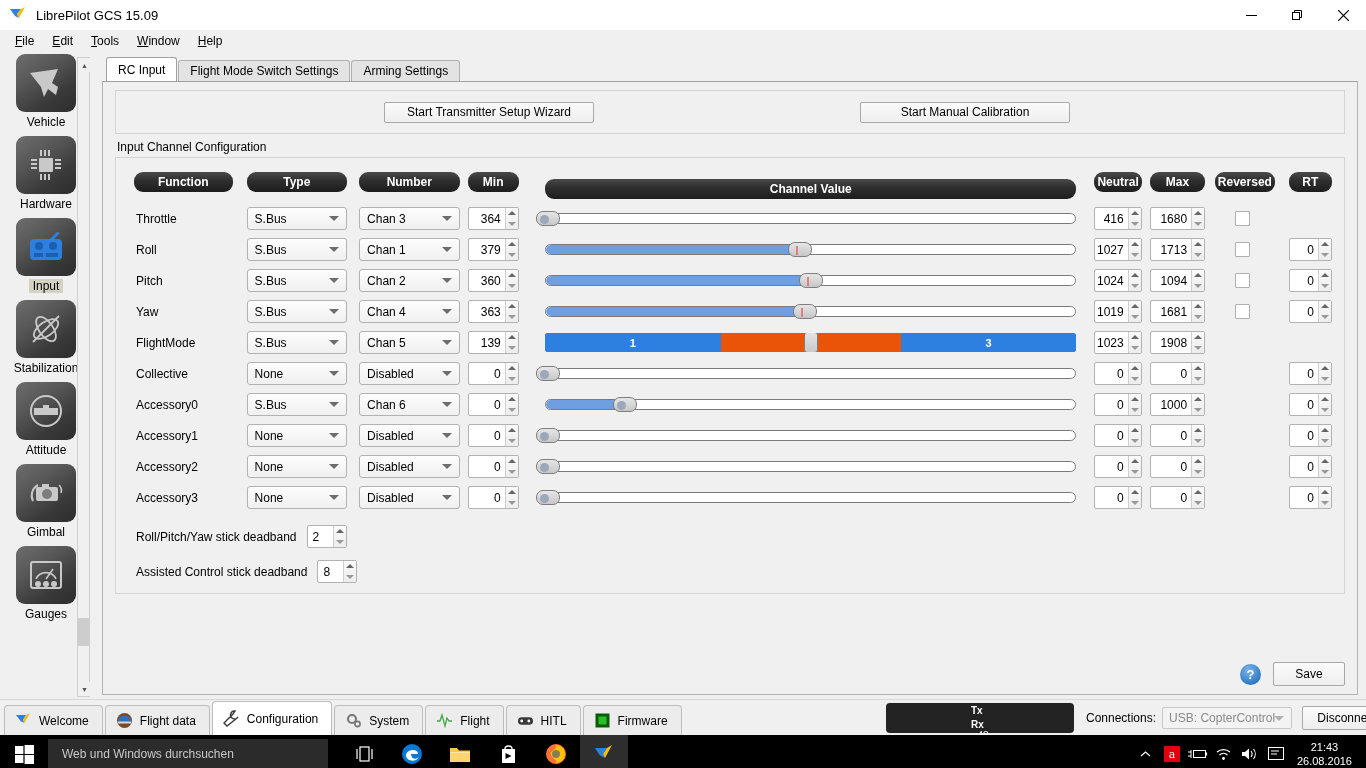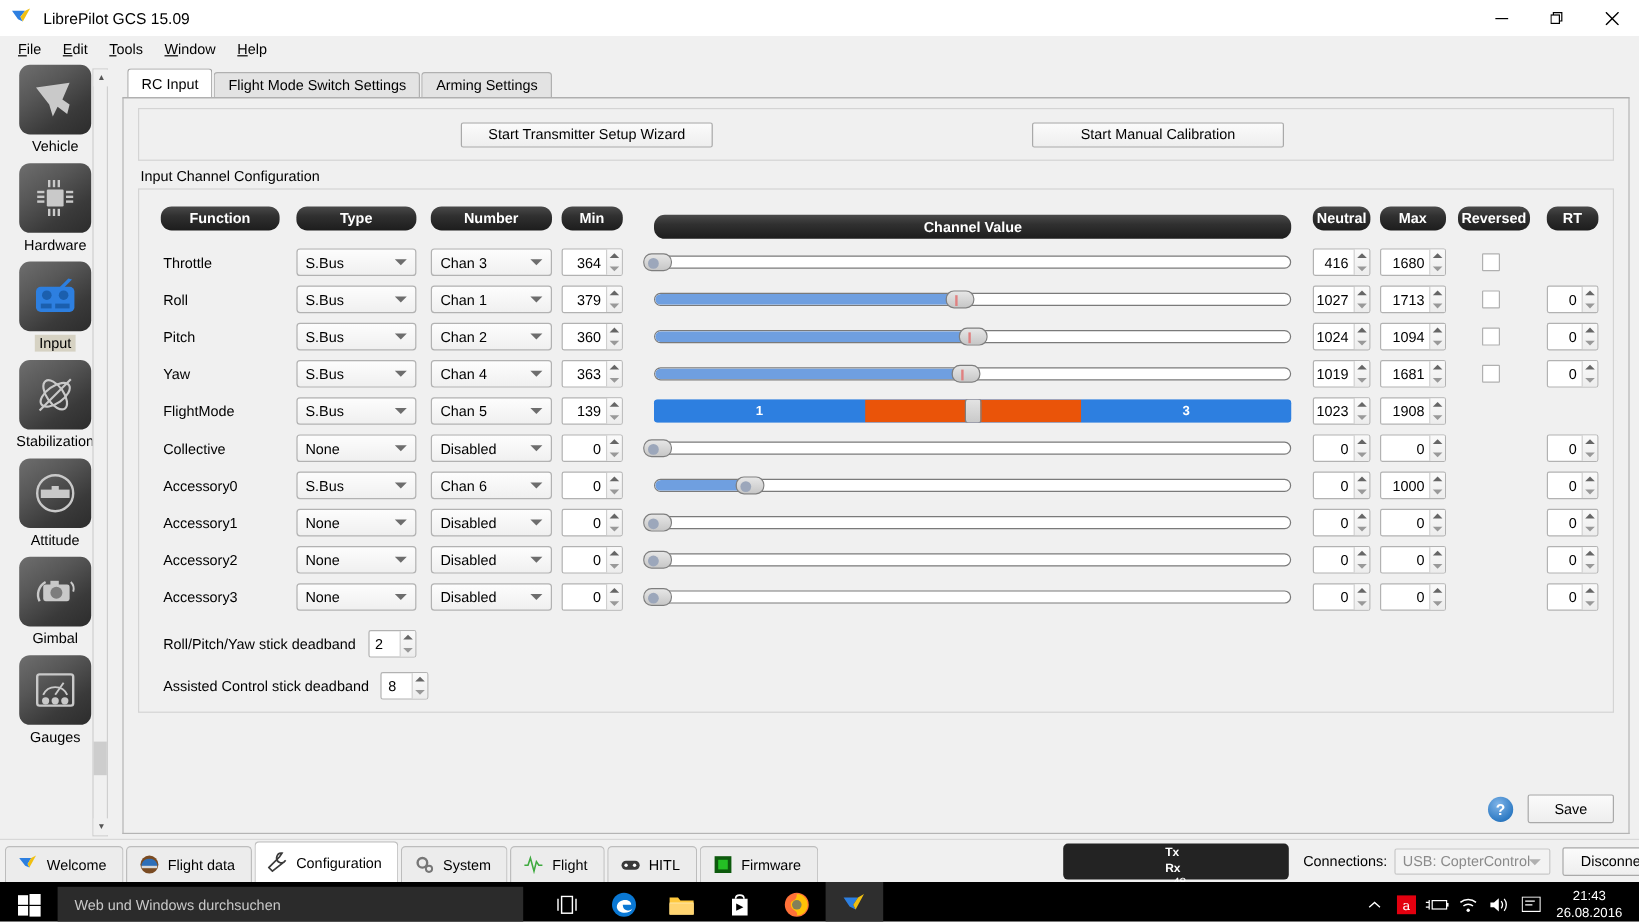--- a/index.html
+++ b/index.html
@@ -140,21 +140,21 @@
   #conn-combo { width:130px; height:22px; border:1px solid #c8c8c8; border-radius:2px;
      background:#f3f3f3; color:#8a8a8a; font-size:12px; display:flex; align-items:center;
      padding-left:6px; position:relative; }
   #conn-combo .arw { position:absolute; right:7px; width:0;height:0;
      border-left:5px solid transparent;border-right:5px solid transparent;border-top:5px solid #b0b0b0; }
   #disconnect-btn { width:90px; height:24px; margin-left:10px; }
 
   
   #taskbar { height:38px; background:#000; display:flex; align-items:center; position:relative; }
   #startbtn { width:48px; height:38px; display:flex; align-items:center; justify-content:center; }
-  #searchbox { width:388px; height:30px; background:#2b2b2b; display:flex; align-items:center;
+  #searchbox { width:280px; height:30px; background:#2b2b2b; display:flex; align-items:center;
                padding-left:14px; color:#c8c8c8; font-size:12px; }
   #tb-icons { display:flex; align-items:center; margin-left:12px; gap:0px; }
   .tbicon { width:48px; height:38px; display:flex; align-items:center; justify-content:center; position:relative; }
   .tbicon.run::after { content:""; position:absolute; bottom:0; left:10px; right:10px; height:3px; background:#2a6ea8; }
   .tbicon.act { background:#2e2e2e; }
   .tbicon.act::after { content:""; position:absolute; bottom:0; left:4px; right:4px; height:3px; background:#3c8fd0; }
   #tray { position:absolute; right:0; height:38px; display:flex; align-items:center; }
   .tray-ic { width:26px; height:38px; display:flex; align-items:center; justify-content:center; color:#fff; }
   #clock { color:#fff; font-size:11px; text-align:center; line-height:14px; padding:0 14px 0 8px; }
 </style>

